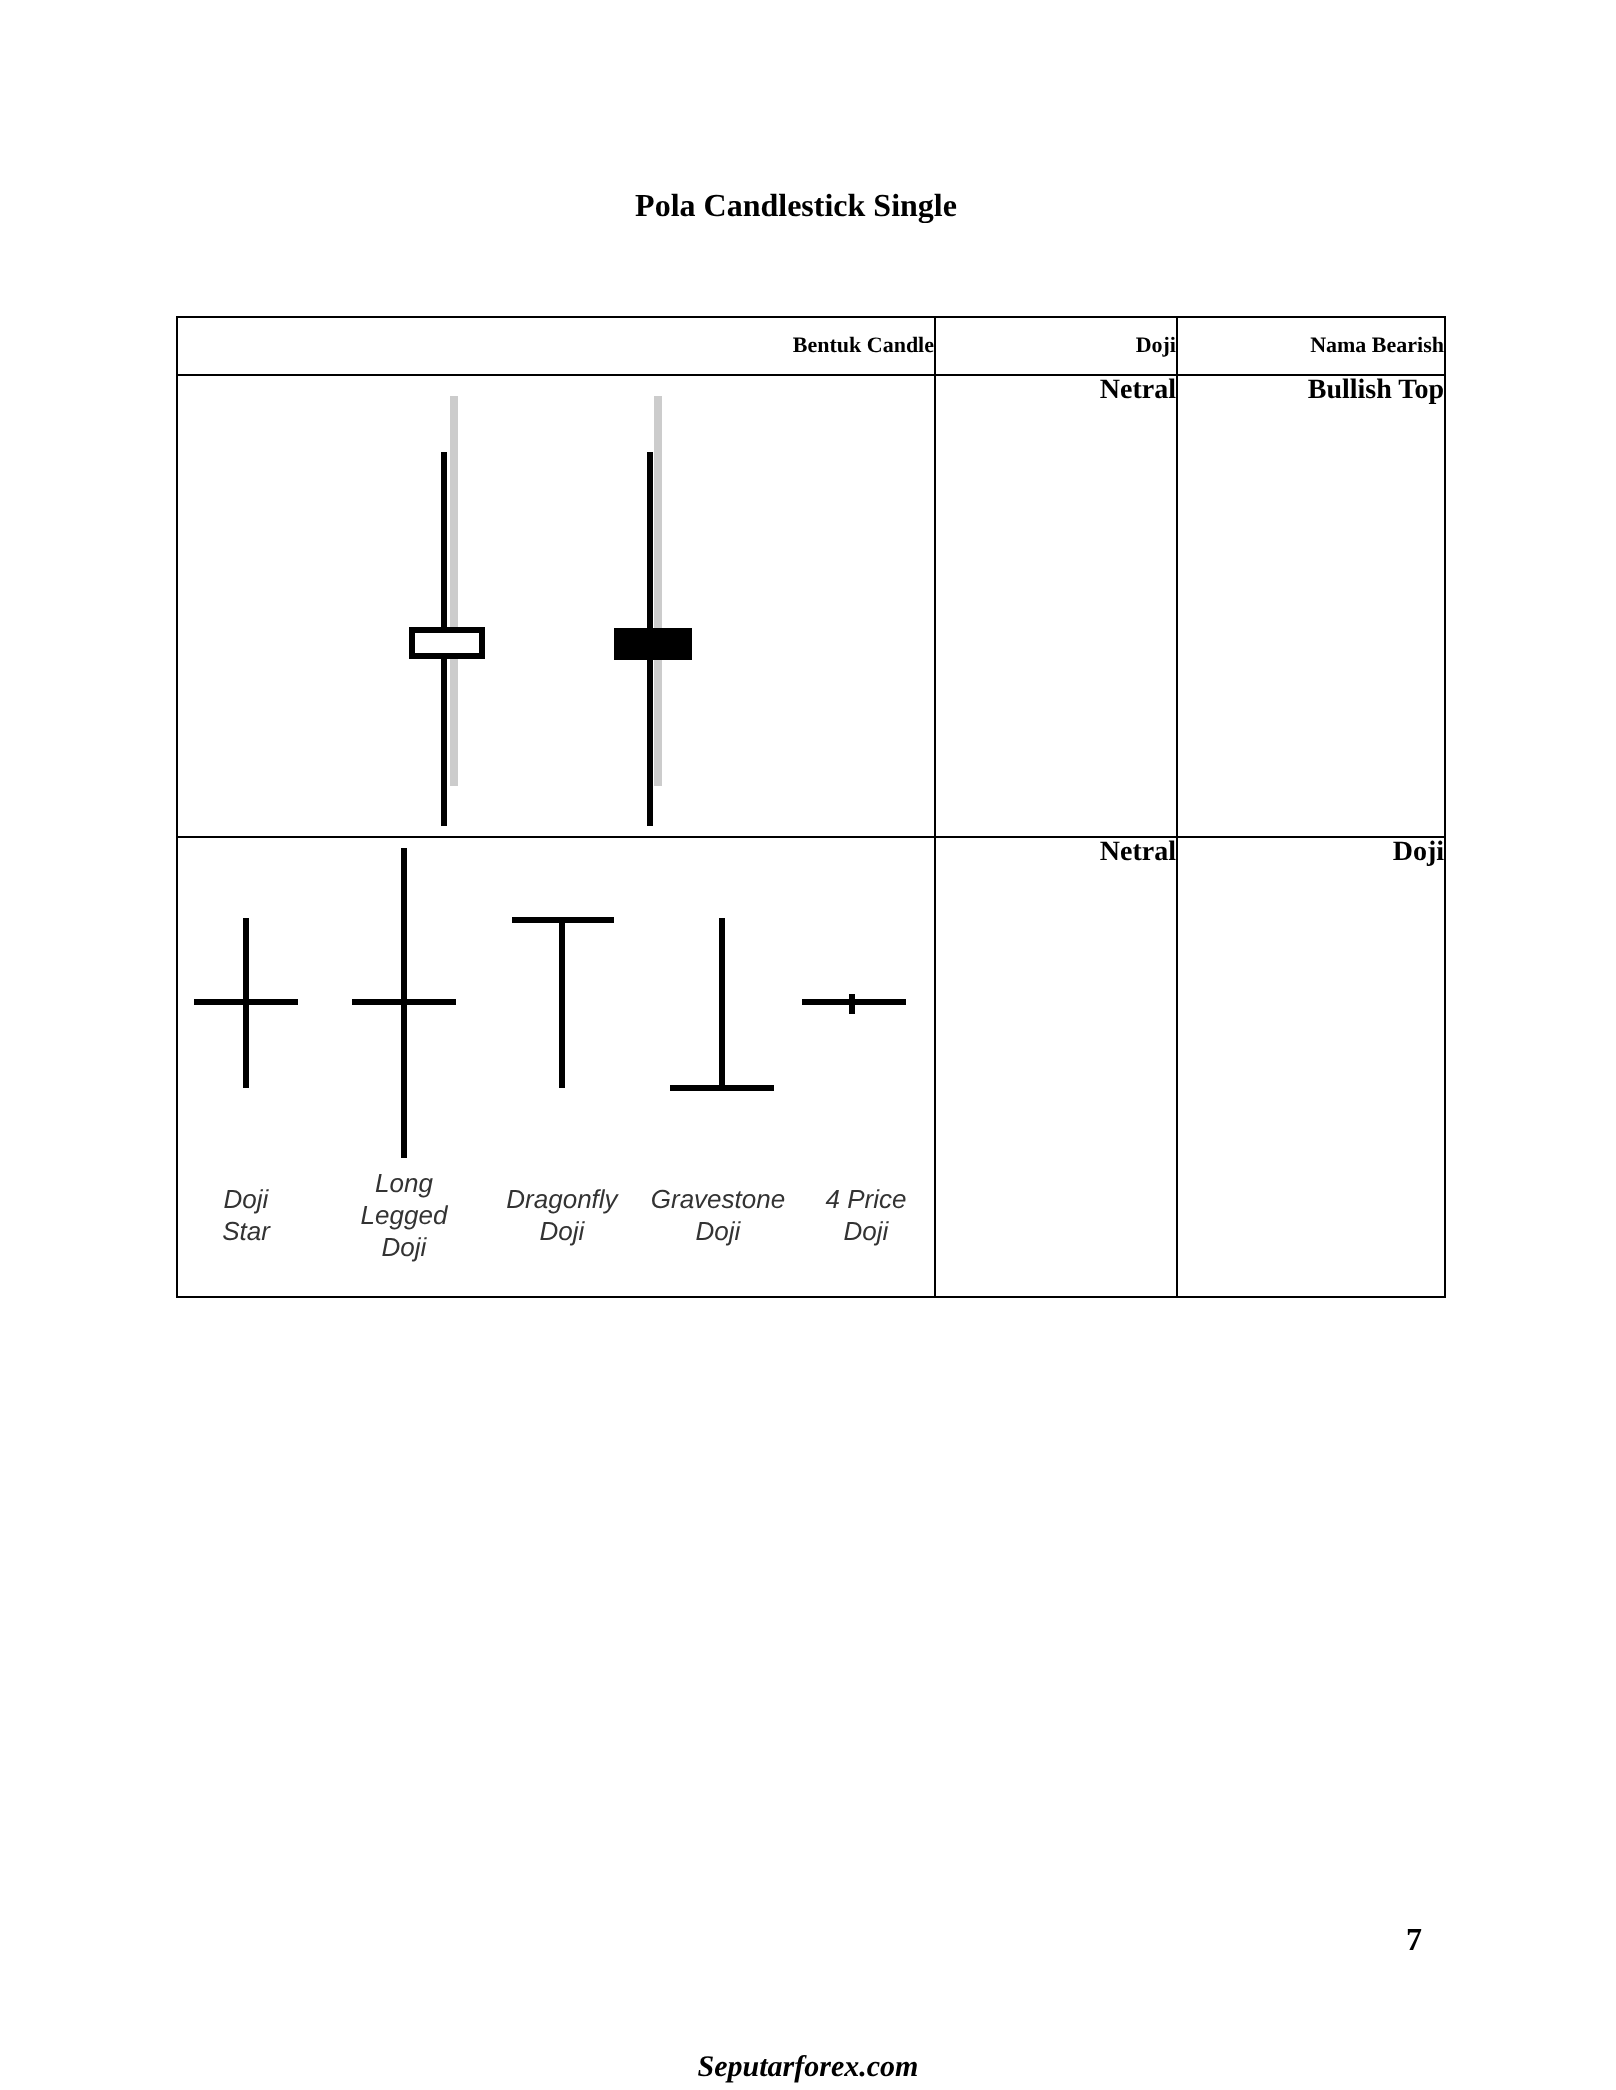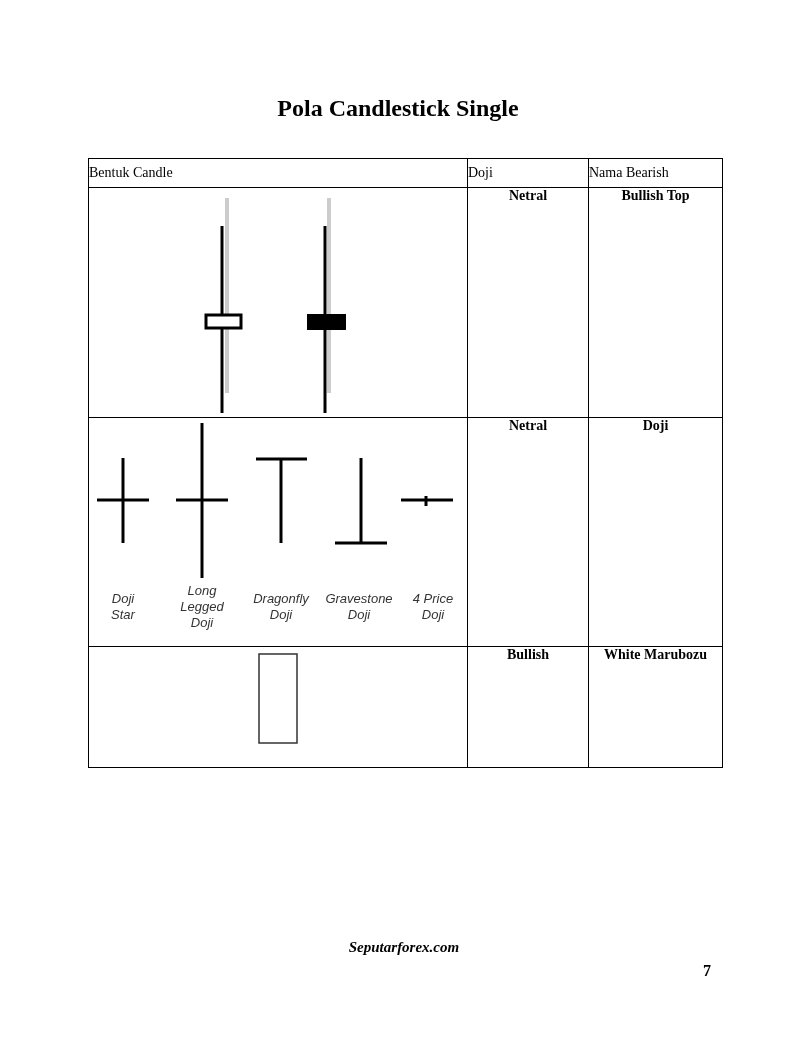--- a/index.html
+++ b/index.html
@@ -1,29 +1,29 @@
 <!DOCTYPE html>
 <html><head>
 <meta charset="utf-8">
 <style>
   html, body { margin:0; padding:0; background:#ffffff; }
   body { width:808px; height:1045px; position:relative; overflow:hidden;
          font-family:"Liberation Serif","DejaVu Serif",serif; color:#000; }
   .title { position:absolute; left:0; width:796px; top:95px; text-align:center;
-           font-size:24px; font-weight:bold; }
+           font-size:16px; font-weight:bold; }
   table.ct { position:absolute; left:88px; top:158px; width:633px;
              border-collapse:collapse; table-layout:fixed; }
   table.ct td, table.ct th { border:1.5px solid #000; padding:0; vertical-align:top; }
-  table.ct th { height:28px; font-size:14px; font-weight:normal; text-align:left; vertical-align:middle; }
+  table.ct th { height:28px; font-size:11px; font-weight:bold; text-align:right; vertical-align:middle; }
   .c1 { width:378px; } .c2 { width:120px; } .c3 { width:133px; }
-  .txt { text-align:center; font-size:14px; font-weight:bold; padding-top:28px; }
+  .txt { text-align:right; font-size:14px; font-weight:bold; padding-top:28px; }
   .r1 td { height:225px; } .r2 td { height:224px; } .r3 td { height:116px; } .r4 td { height:109px; }
   .shape-cell { position:relative;font-style:italic; }
   .pg { position:absolute; left:703px; top:962px; font-size:16px; font-weight:bold; }
-  .footer { position:absolute; left:0; width:808px; top:939px; text-align:center;
+  .footer { position:absolute; left:0; width:808px; top:1026px; text-align:center;
             font-size:15px; font-weight:bold; font-style:italic; }
   .lbl { font-family:"Liberation Sans","DejaVu Sans",sans-serif; font-size:13px; fill:#333; }
 </style>
 </head>
 <body>
 
 <div class="title">Pola Candlestick Single</div>
 
 <table class="ct">
   <tbody>
@@ -67,27 +67,18 @@
         <text class="lbl" text-anchor="middle"><tspan x="113" y="177">Long</tspan><tspan x="113" y="193">Legged</tspan><tspan x="113" y="209">Doji</tspan></text>
         <text class="lbl" text-anchor="middle"><tspan x="192" y="185">Dragonfly</tspan><tspan x="192" y="201">Doji</tspan></text>
         <text class="lbl" text-anchor="middle"><tspan x="270" y="185">Gravestone</tspan><tspan x="270" y="201">Doji</tspan></text>
         <text class="lbl" text-anchor="middle"><tspan x="344" y="185">4 Price</tspan><tspan x="344" y="201">Doji</tspan></text>
       </svg>
     </td>
     <td class="txt">Netral</td>
     <td class="txt">Doji</td>
   </tr>
 
-  <tr class="r3">
-    <td class="shape-cell">
-      <svg width="378" height="116">
-        <rect x="170" y="7" width="38" height="89" fill="#fff" stroke="#333" stroke-width="1.5"></rect>
-      </svg>
-    </td>
-    <td class="txt">Bullish</td>
-    <td class="txt">White Marubozu</td>
-  </tr>
 
 </tbody>
   </table>
 
 <div class="pg">7</div>
 <div class="footer">Seputarforex.com</div>
 
 </body></html>

